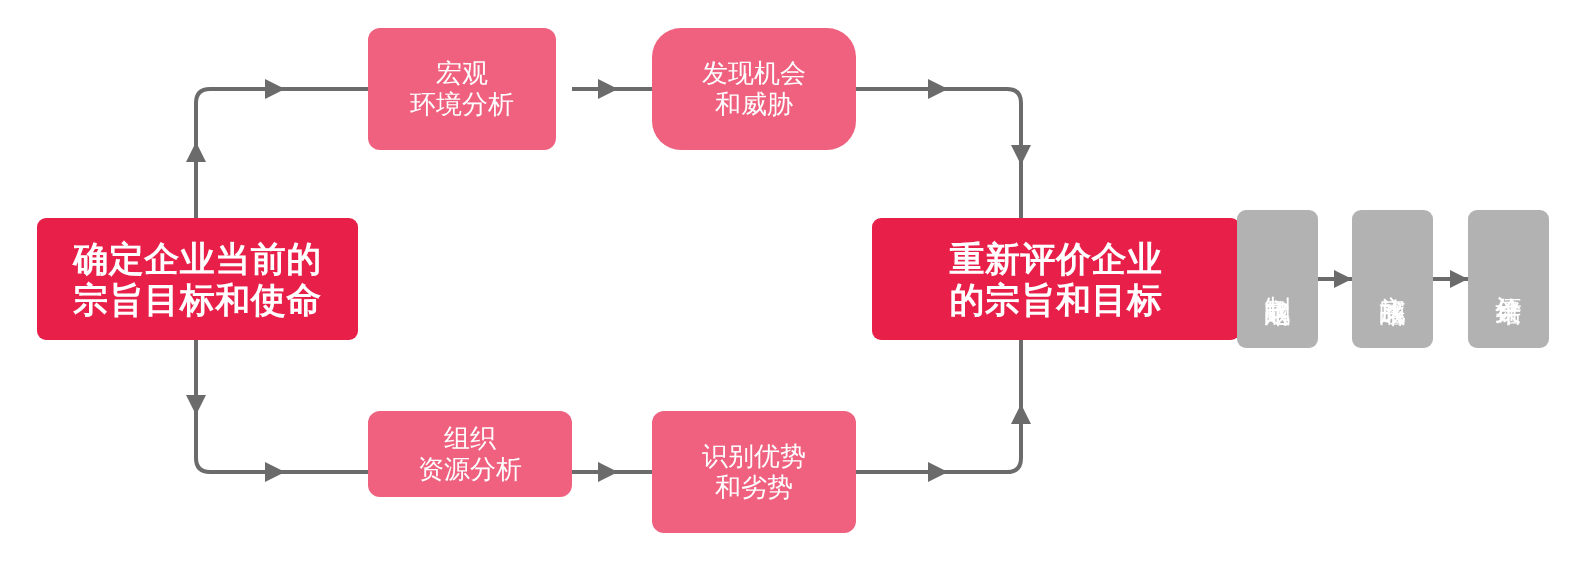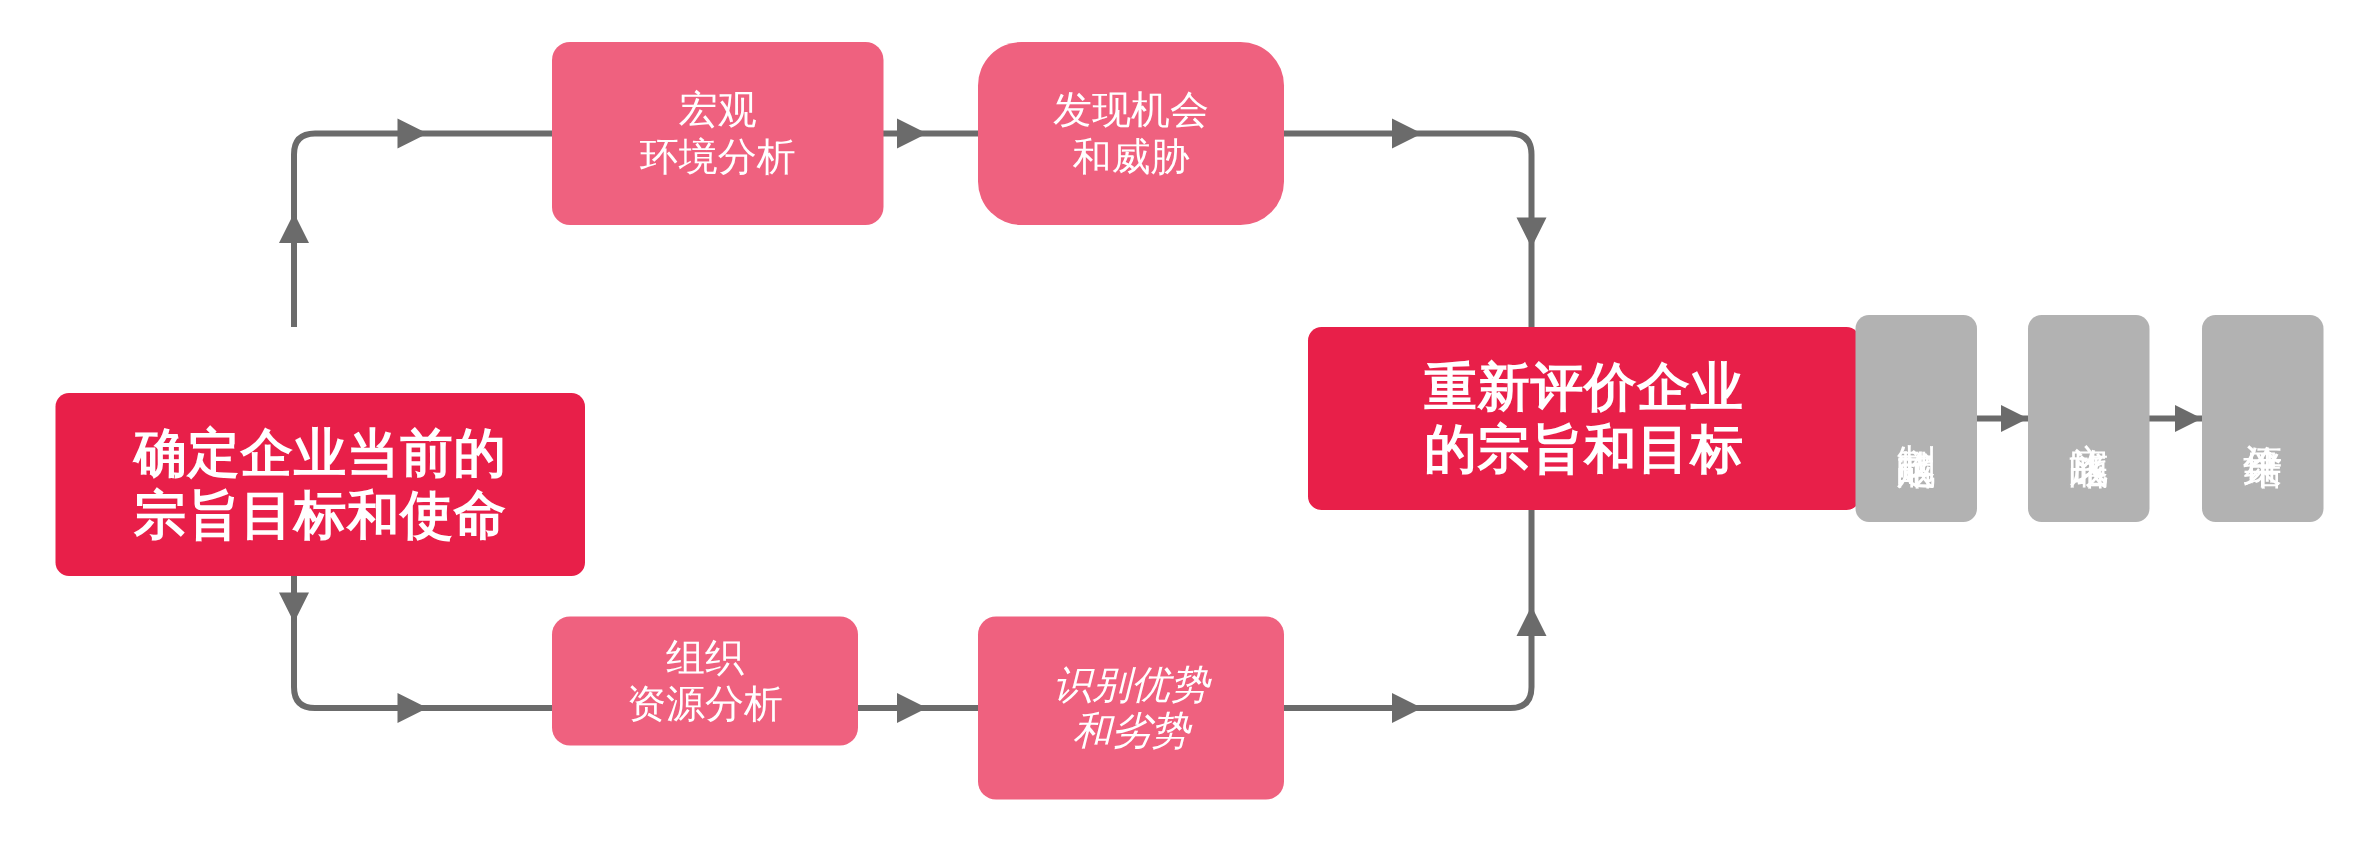--- a/index.html
+++ b/index.html
@@ -101,33 +101,33 @@
 
       <path d="M 1318 279 L 1352 279"></path>
       <path stroke="none" fill="#6b6b6b" d="M 1352 279 l -18 -9 l 0 18 z"></path>
 
       <path d="M 1432 279 L 1468 279"></path>
       <path stroke="none" fill="#6b6b6b" d="M 1468 279 l -18 -9 l 0 18 z"></path>
 
     </g>
   </svg>
 
-  <div class="node node-primary" style="left:37px; top:218px; width:353px; height:122px;margin-top:44px;">确定企业当前的
+  <div class="node node-primary" style="left:37px; top:218px; width:321px; height:122px;">确定企业当前的
 宗旨目标和使命</div>
 
-  <div class="node node-step" style="left:368px; top:28px; width:221px; height:122px;">宏观
+  <div class="node node-step" style="left:368px; top:28px; width:188px; height:122px;">宏观
 环境分析</div>
 
   <div class="node node-step" style="left:652px; top:28px; width:204px; height:122px;border-radius:29px;">发现机会
 和威胁</div>
 
   <div class="node node-step" style="left:368px; top:411px; width:204px; height:86px;">组织
 资源分析</div>
 
-  <div class="node node-step" style="left:652px; top:411px; width:204px; height:122px;font-style:italic;">识别优势
+  <div class="node node-step" style="left:652px; top:411px; width:204px; height:122px;">识别优势
 和劣势</div>
 
   <div class="node node-primary" style="left:872px; top:218px; width:368px; height:122px;">重新评价企业
 的宗旨和目标</div>
 
   <div class="node node-tail" style="left:1237px; top:210px; width:81px; height:138px;">制定战略</div>
 
   <div class="node node-tail" style="left:1352px; top:210px; width:81px; height:138px;">实施战略</div>
 
   <div class="node node-tail" style="left:1468px; top:210px; width:81px; height:138px;">评价结果</div>

